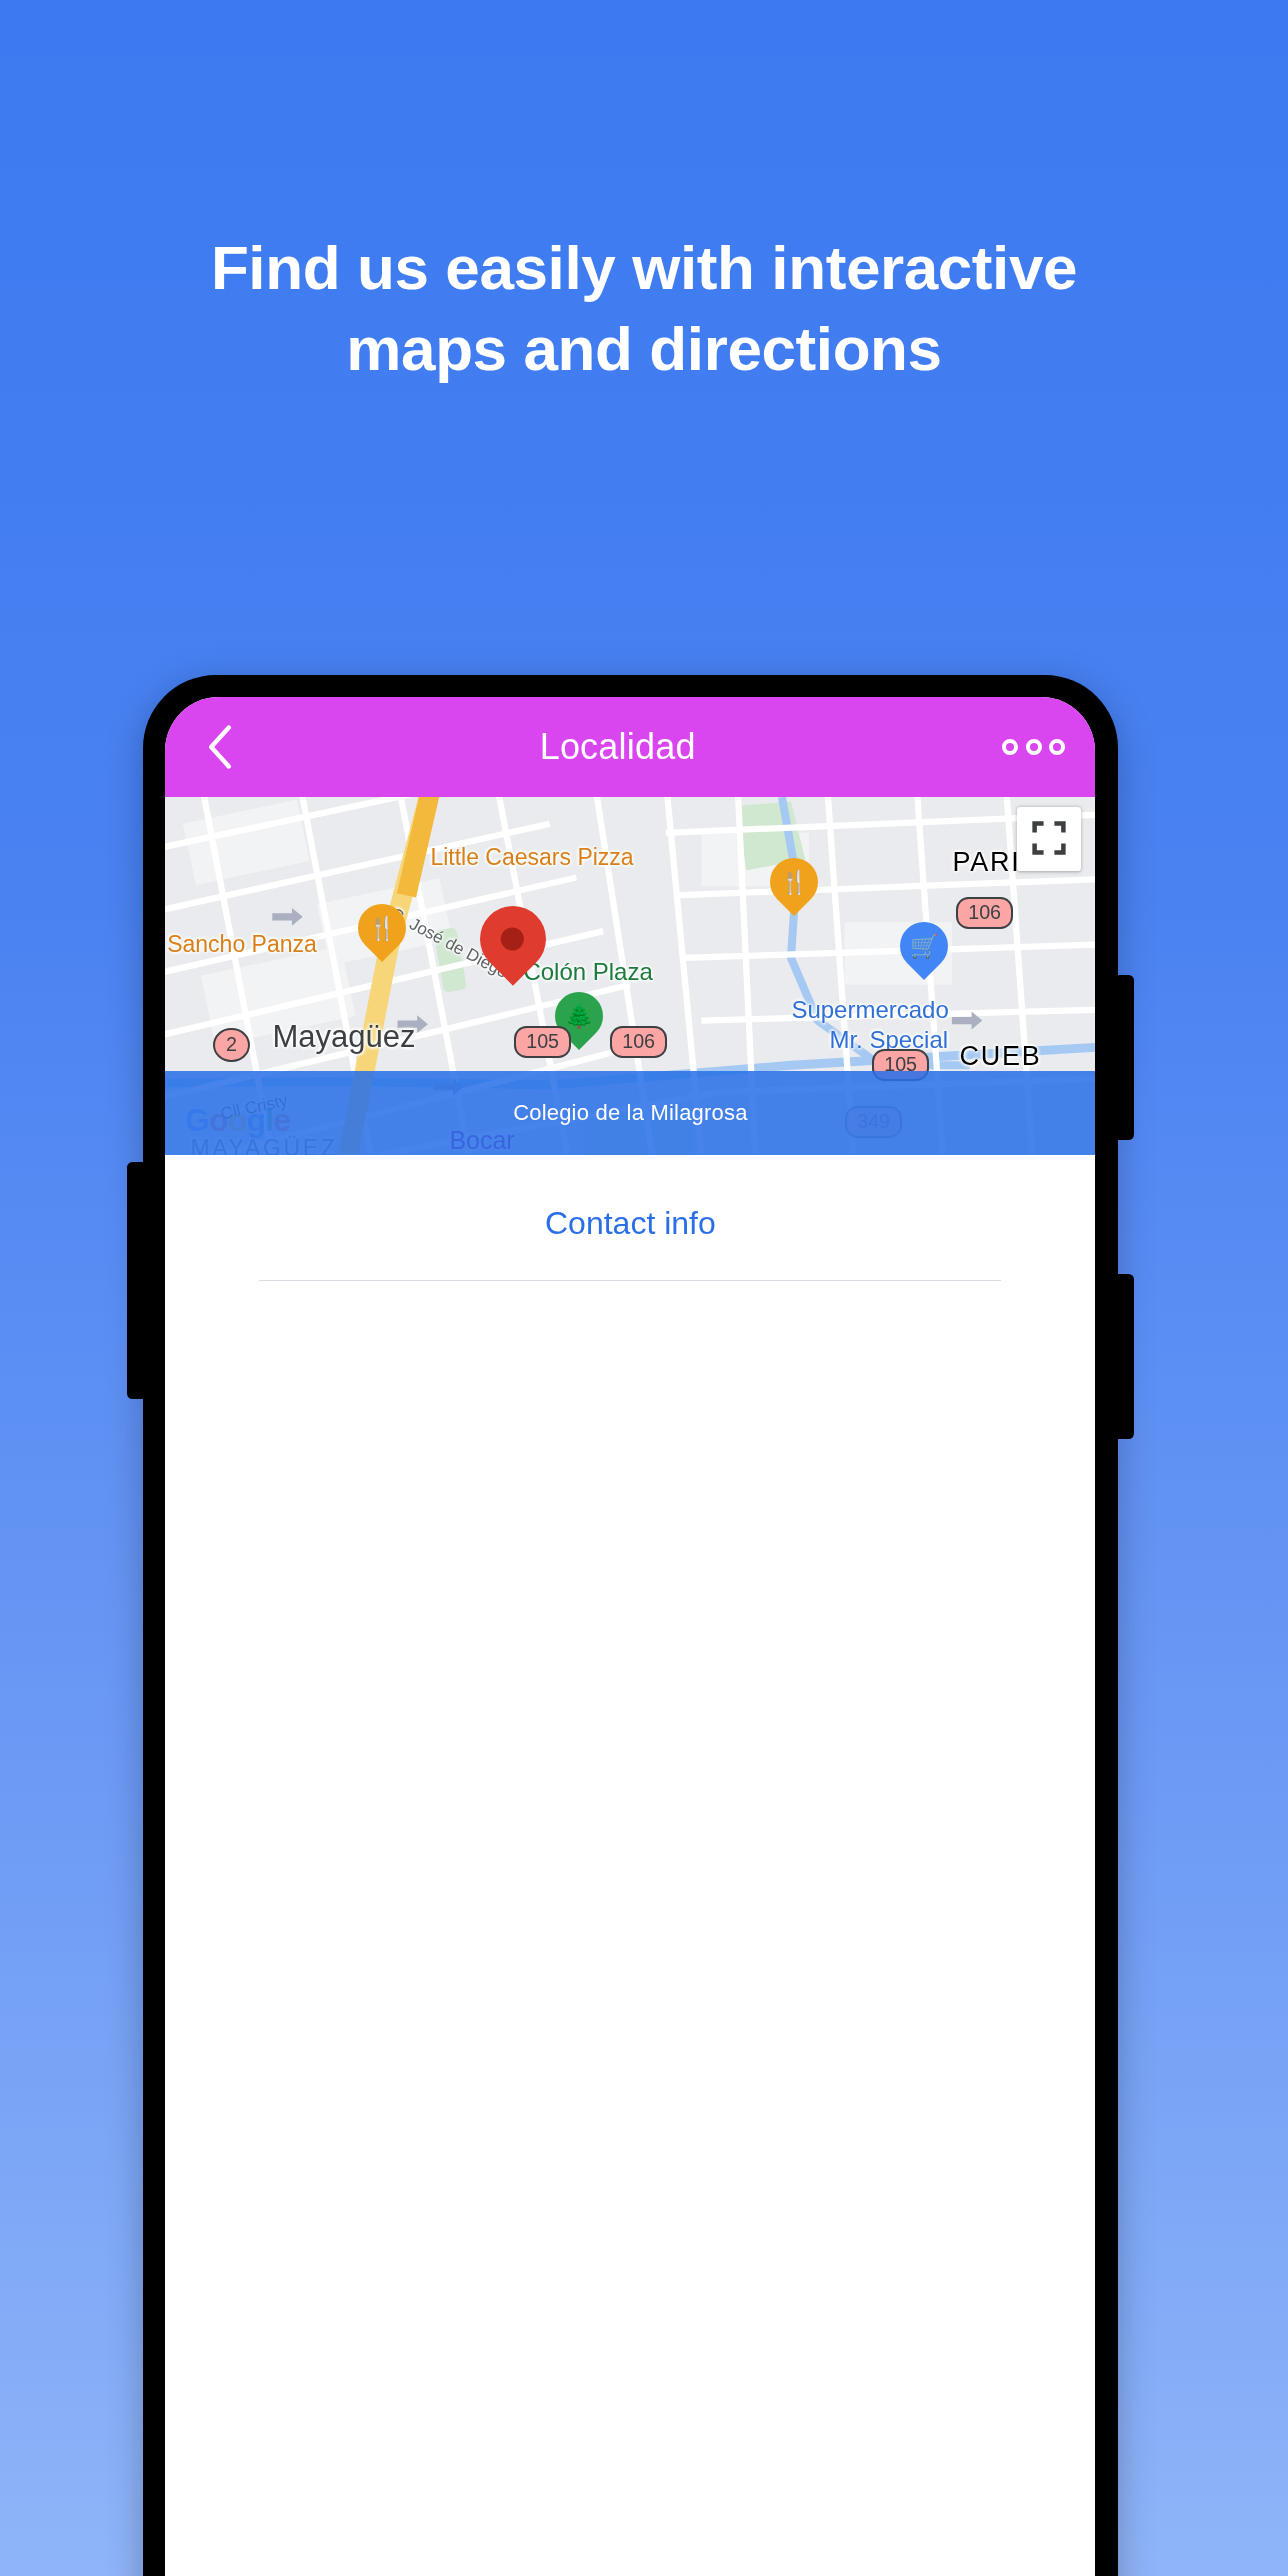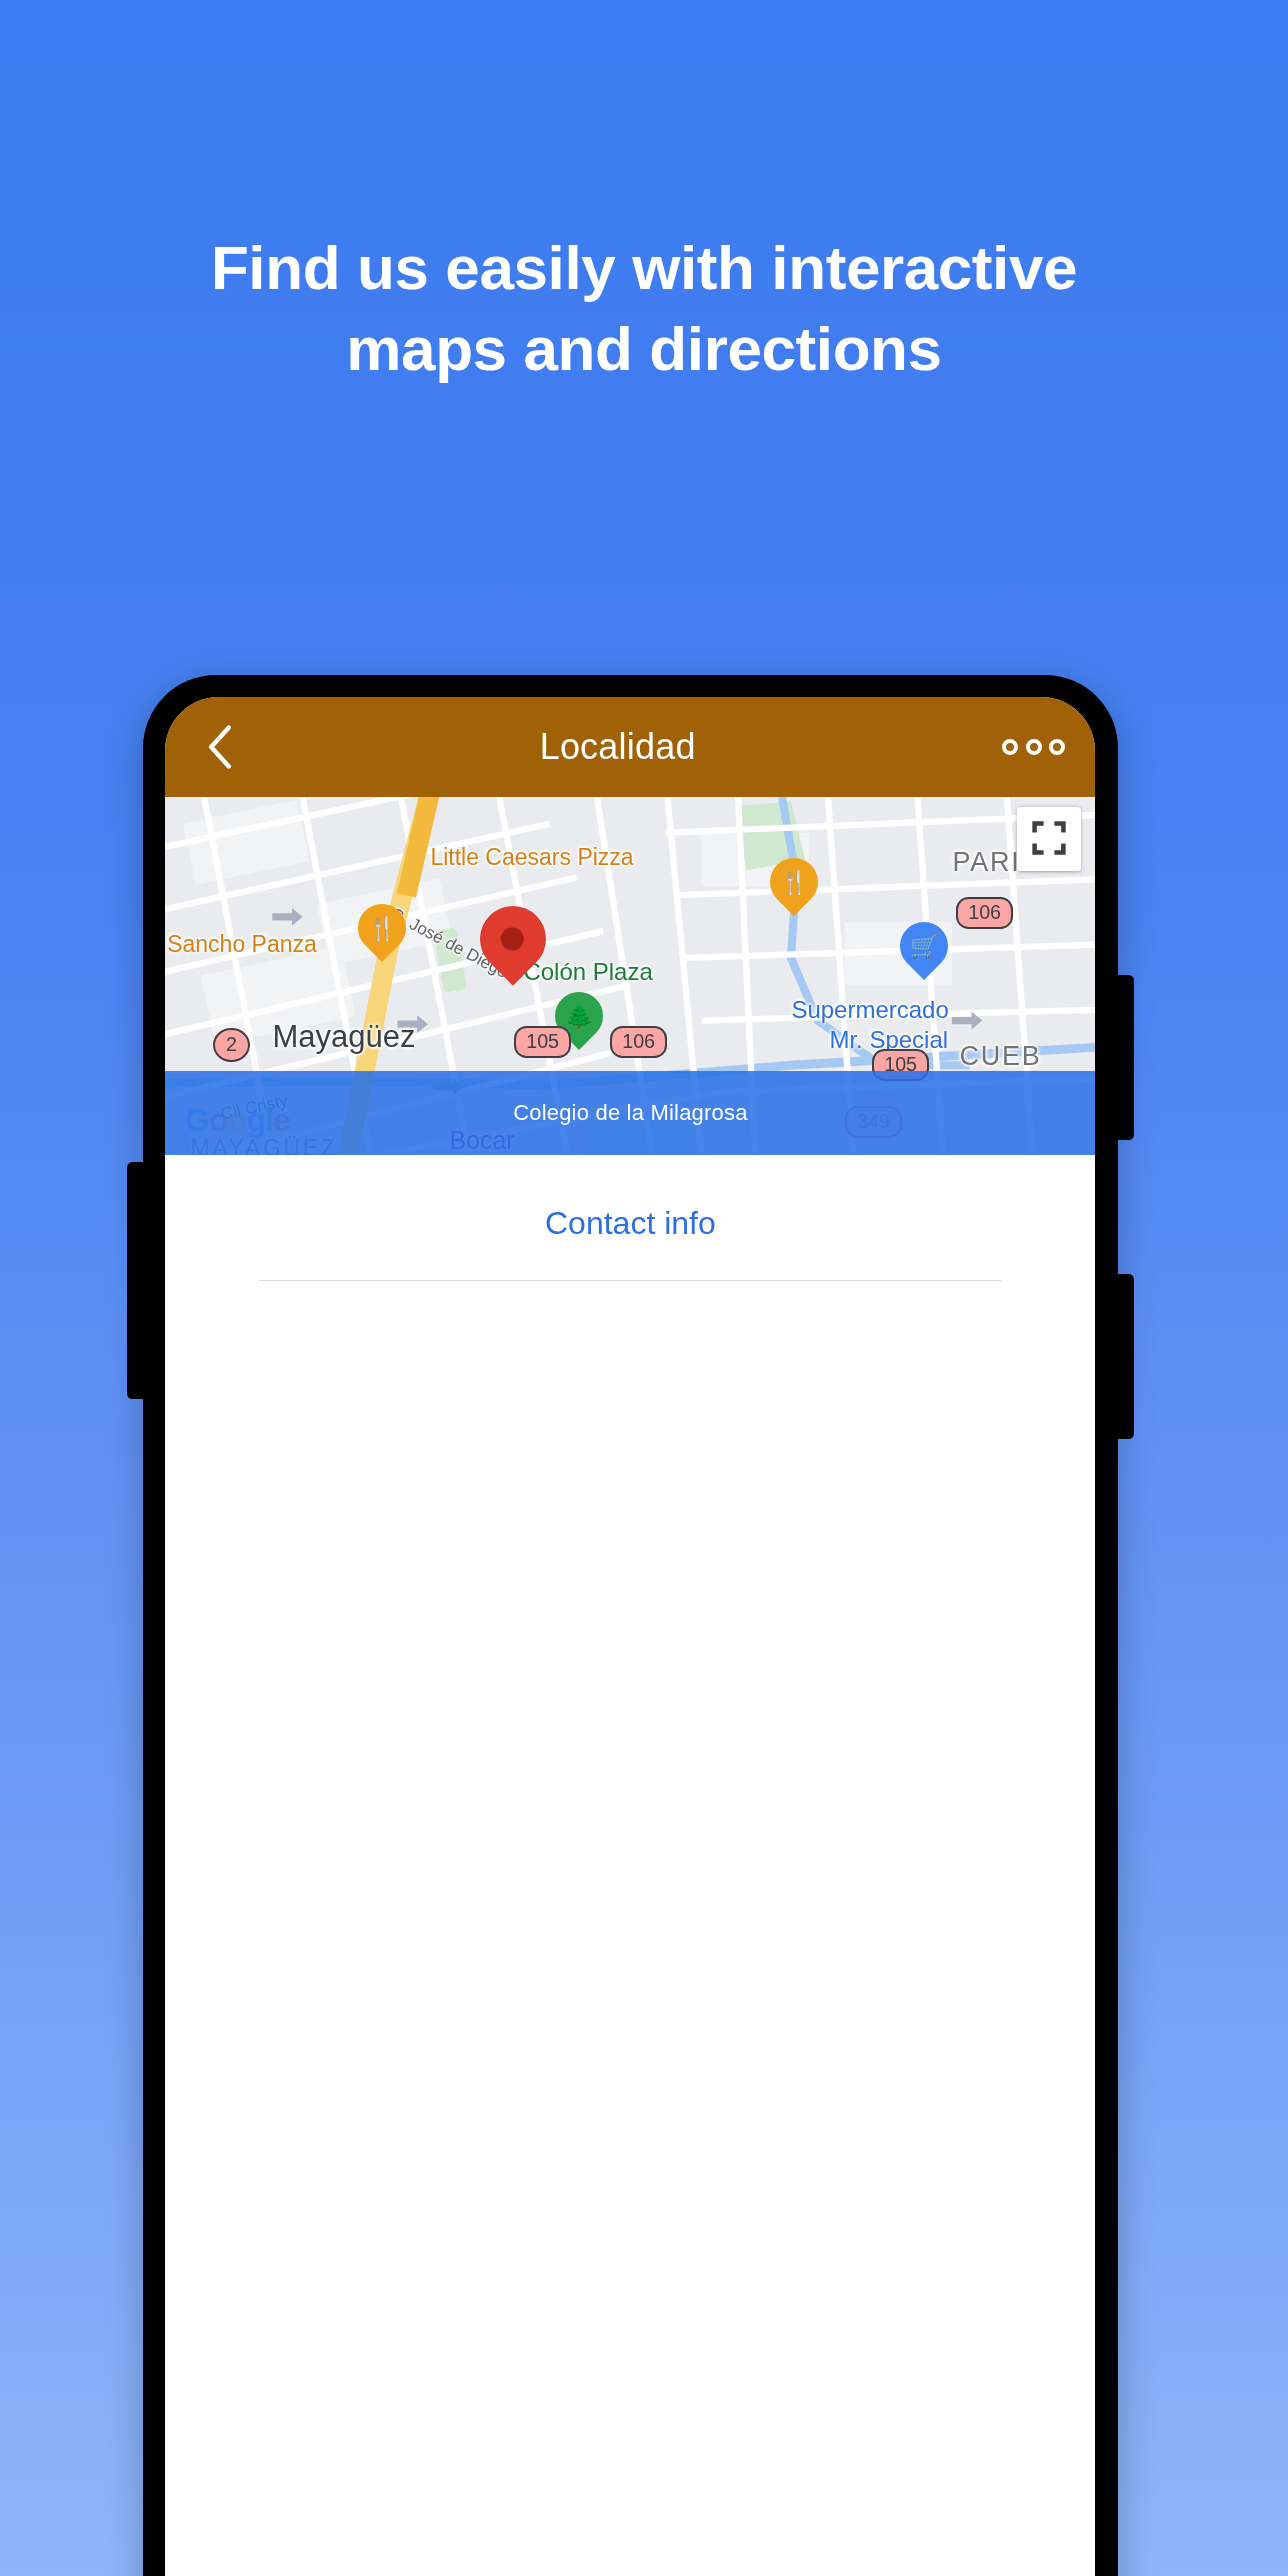--- a/index.html
+++ b/index.html
@@ -53,21 +53,21 @@
     width:930px; height:1946px;
     background:#ffffff;
     border-radius:54px 54px 0 0;
     overflow:hidden;
   }
 
   
   .appbar {
     position:relative;
     height:100px;
-    background:#a16207;
+    background:#d946ef;
     display:flex;
     align-items:center;
     padding:0 30px;
   }
   .appbar-back {
     width:50px; height:50px;
     display:flex; align-items:center; justify-content:center;
     flex:0 0 auto;
   }
   .appbar-back svg { display:block; }
@@ -104,21 +104,21 @@
   .map-label {
     position:absolute;
     white-space:nowrap;
     font-family:"Liberation Sans", sans-serif;
     text-shadow: 0 0 4.5px #fff, 0 0 4.5px #fff, 0.9px 0.9px 2.7px #fff, -0.9px -0.9px 2.7px #fff;
   }
   .lbl-poi-orange { color:#d97f17; font-size:23px; }
   .lbl-poi-green  { color:#1b7b3a; font-size:24px; }
   .lbl-poi-blue   { color:#2f6fd8; font-size:24px; }
   .lbl-city       { color:#3c4043; font-size:31px; }
-  .lbl-area       { color:#737373; font-size:27px; letter-spacing:1.8px; }
+  .lbl-area       { color:#000000; font-size:27px; letter-spacing:1.8px; }
   .lbl-street     { color:#5f6368; font-size:17px; }
 
   
   .pin {
     position:absolute;
     width:48px; height:48px;
     border-radius:50% 50% 50% 0;
     transform:rotate(-45deg);
     display:flex; align-items:center; justify-content:center;
   }

